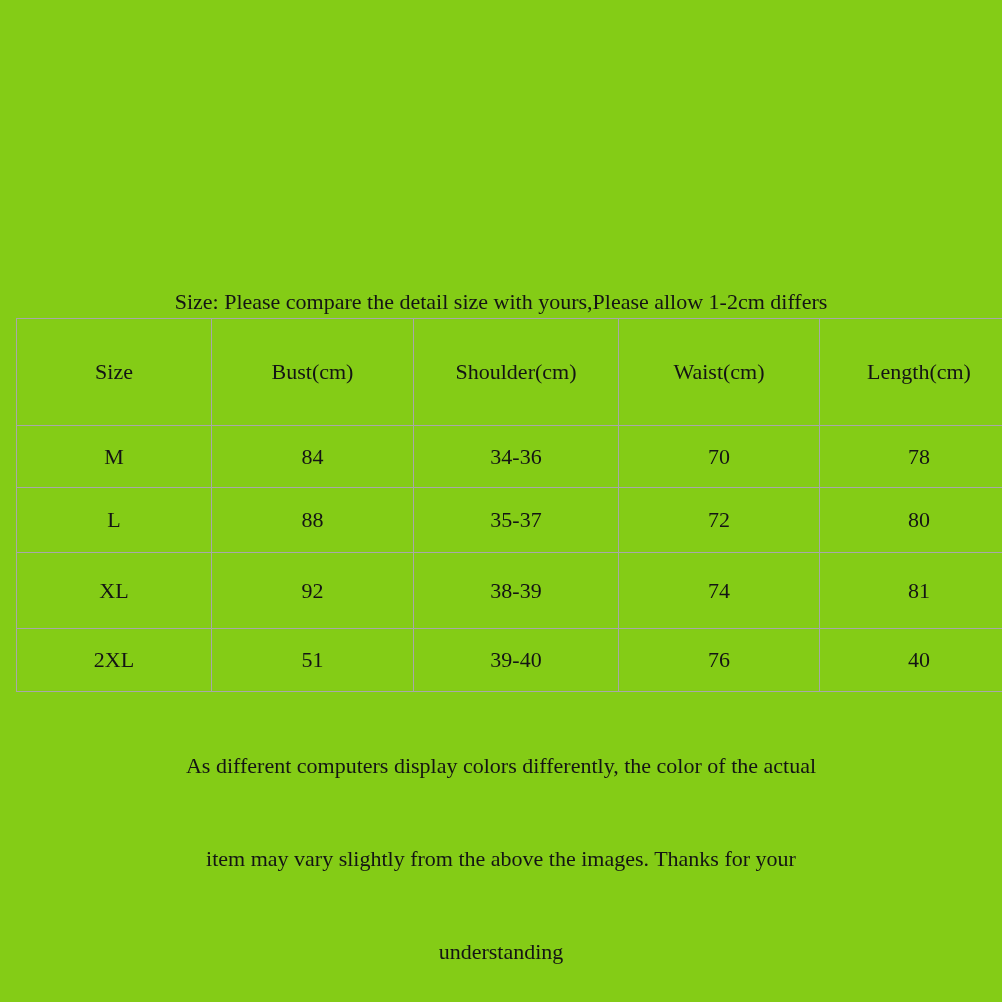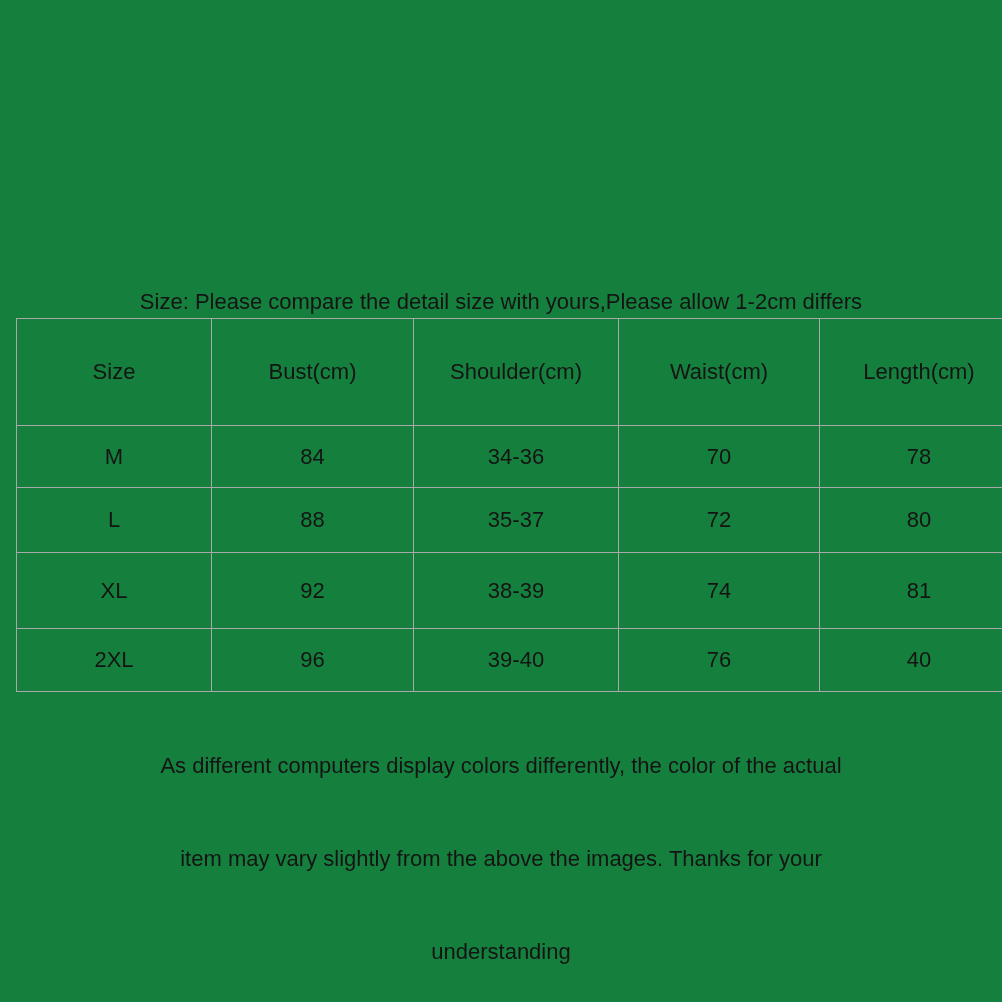--- a/index.html
+++ b/index.html
@@ -4,23 +4,23 @@
 <style>
   html, body {
     margin: 0;
     padding: 0;
     background: #ffffff;
   }
   .canvas {
     position: relative;
     width: 1002px;
     height: 1002px;
-    background: #15803d;
+    background: #84cc16;
     overflow: hidden;
-    font-family: Liberation Sans, sans-serif;
+    font-family: Liberation Serif, serif;
     color: #141414;
   }
   .note {
     position: absolute;
     left: 0;
     width: 1002px;
     text-align: center;
     font-size: 22px;
     line-height: 31px;
     white-space: pre;
@@ -102,21 +102,21 @@
       </tr>
       <tr class="row-2">
         <td>XL</td>
         <td>92</td>
         <td>38-39</td>
         <td>74</td>
         <td>81</td>
       </tr>
       <tr class="row-3">
         <td>2XL</td>
-        <td>96</td>
+        <td>51</td>
         <td>39-40</td>
         <td>76</td>
         <td>40</td>
       </tr>
     </tbody>
   </table>
 
   <div class="note footer-note">
     <div>As different computers display colors differently, the color of the actual</div>
     <div>item may vary slightly from the above the images. Thanks for your</div>

